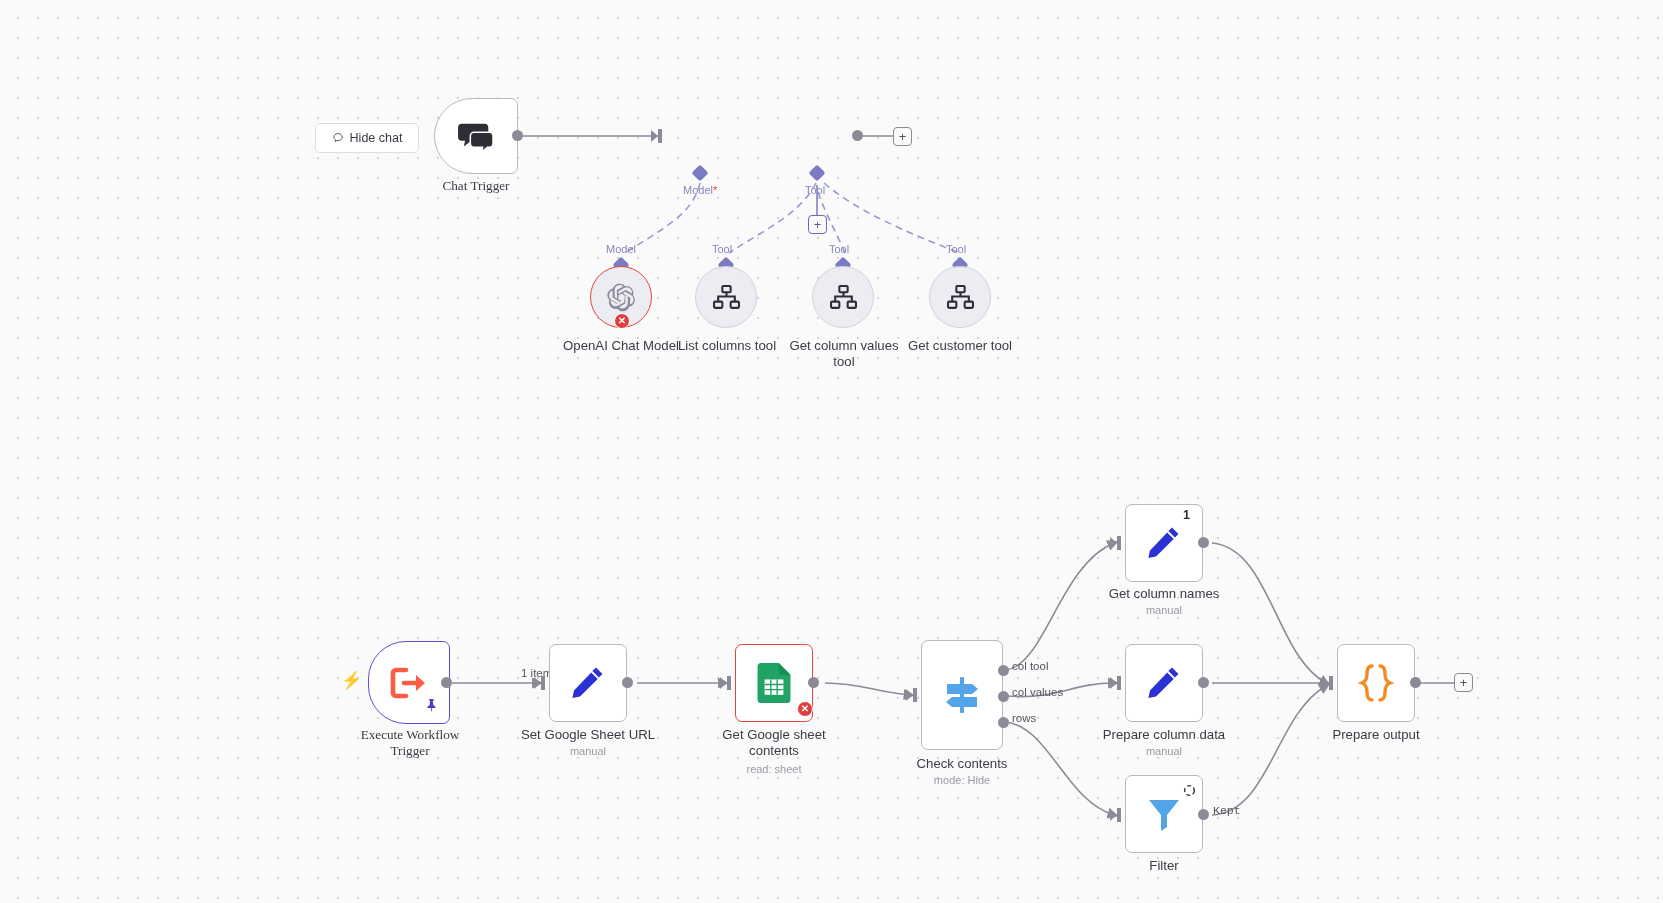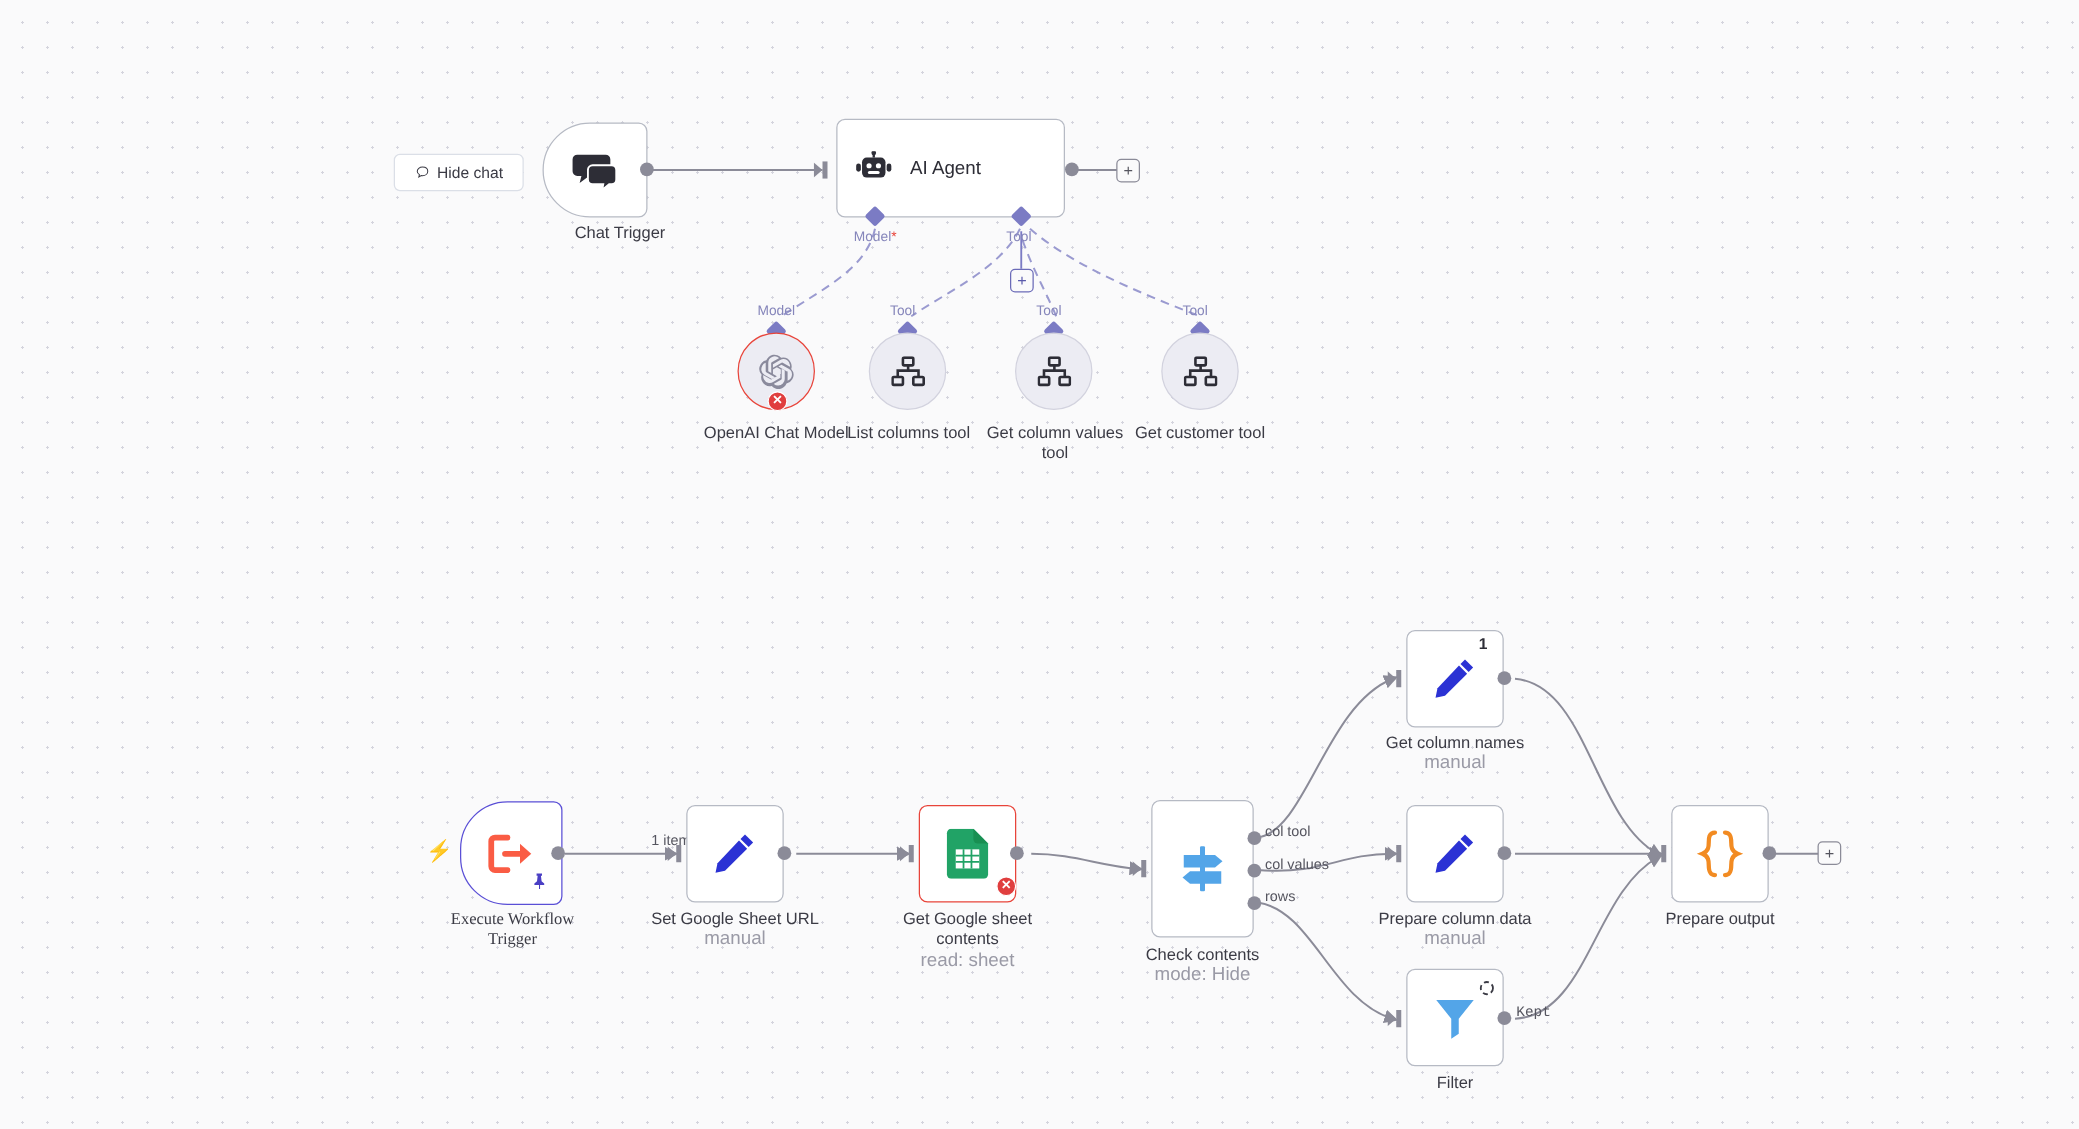--- a/index.html
+++ b/index.html
@@ -53,21 +53,21 @@
     text-align: center;
     font-size: 13.2px;
     color: #3b3b45;
     line-height: 16px;
     white-space: nowrap;
   }
   .node-label.wrap { white-space: normal; }
   .node-sub {
     position: absolute;
     text-align: center;
-    font-size: 15px;
+    font-size: 11px;
     color: #9a9aa6;
     line-height: 14px;
     white-space: nowrap;
   }
 
   
   .trigger {
     border-radius: 38px 7px 7px 38px;
   }
   .trigger.exec { border-color: #5a4fd6; }
@@ -236,35 +236,22 @@
     <span>Hide chat</span>
   </div>
 
   <div class="node trigger" style="left:434px; top:98px; width:84px; height:76px;">
     <svg width="42" height="34" viewBox="0 0 44 36">
       <path d="M4 4h24a4 4 0 0 1 4 4v10a4 4 0 0 1-4 4H14l-8 6 1.5-6H4a4 4 0 0 1-4-4V8a4 4 0 0 1 4-4z" fill="#2d2d36" transform="translate(3,1)"></path>
       <path d="M20 14h16a4 4 0 0 1 4 4v8a4 4 0 0 1-4 4h-2l-6 5 1-5h-9a4 4 0 0 1-4-4v-8a4 4 0 0 1 4-4z" fill="#2d2d36" stroke="#fff" stroke-width="1.6"></path>
     </svg>
   </div>
   <div class="dot" style="left:512px; top:130px;"></div>
-  <div class="node-label" style="left:414px; top:178px; width:164px;">Chat Trigger</div>
-
-  <div class="node agent">
-    <svg width="30" height="27" viewBox="0 0 32 28">
-      <rect x="6" y="5" width="20" height="17" rx="4" fill="#2d2d36"></rect>
-      <rect x="1" y="10" width="4" height="7" rx="2" fill="#2d2d36"></rect>
-      <rect x="27" y="10" width="4" height="7" rx="2" fill="#2d2d36"></rect>
-      <rect x="15" y="0" width="2" height="5" fill="#2d2d36"></rect>
-      <circle cx="16" cy="1" r="2" fill="#2d2d36"></circle>
-      <circle cx="12" cy="12" r="2.2" fill="#fff"></circle>
-      <circle cx="20" cy="12" r="2.2" fill="#fff"></circle>
-      <rect x="11" y="16.5" width="10" height="2.6" rx="1.3" fill="#fff"></rect>
-    </svg>
-    <span class="agent-title">AI Agent</span>
-  </div>
+  <div class="node-label" style="left:394px; top:178px; width:164px;font-family:Liberation Serif, serif;">Chat Trigger</div>
+
   <svg class="inarrow" style="left:651px; top:129px;" viewBox="0 0 13 14">
     <polygon points="0,1 7,7 0,13" fill="#8b8b98"></polygon>
     <rect x="7" y="0" width="4" height="14" fill="#8b8b98"></rect>
   </svg>
   <div class="dot" style="left:852px; top:130px;"></div>
   <div class="plusbtn" style="left:893px; top:127px;">+</div>
 
   <div class="diamond" style="left:694px; top:167px;"></div>
   <div class="port-label" style="left:683px; top:184px;">Model<span class="req">*</span></div>
 

